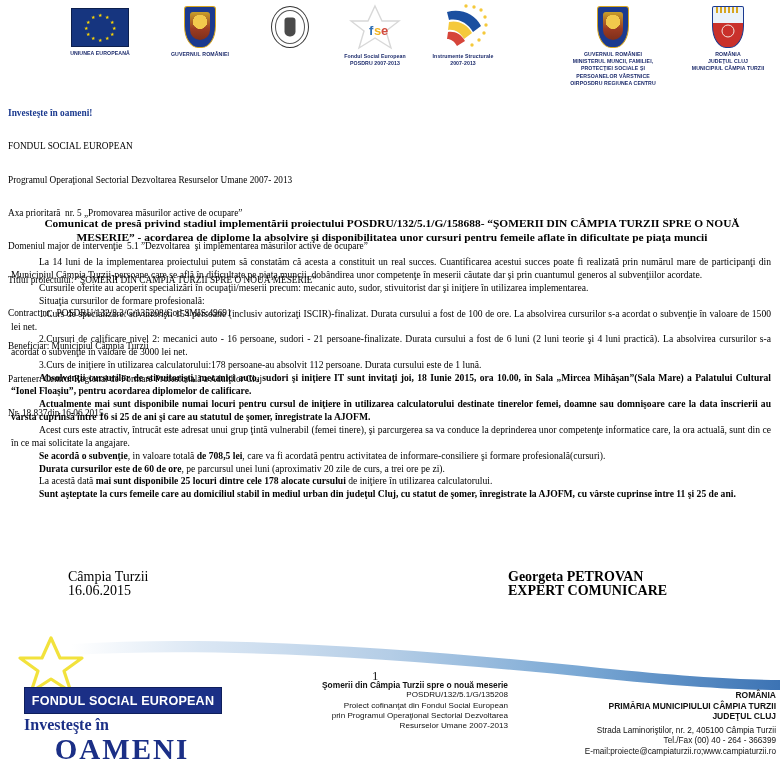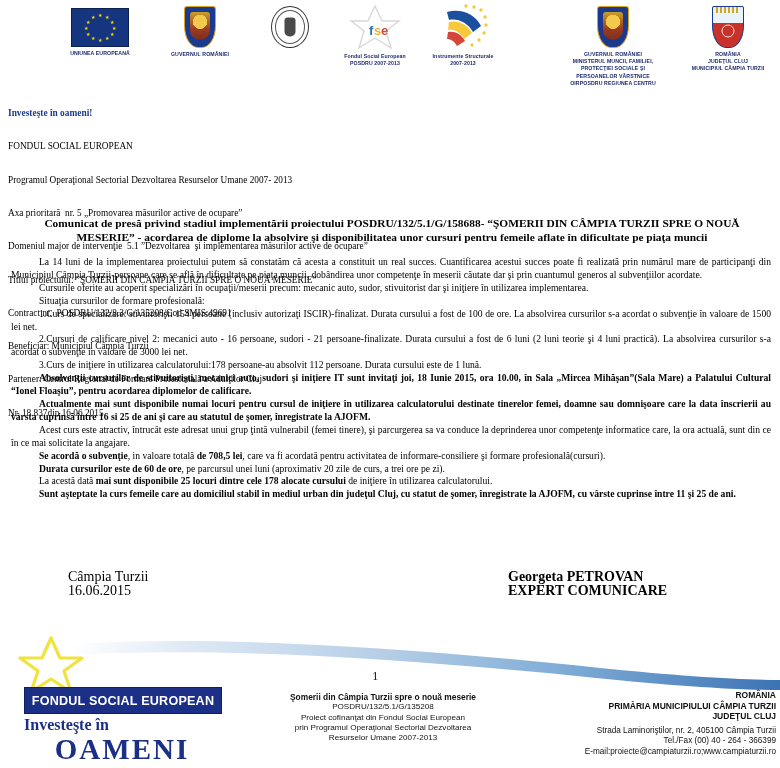--- a/index.html
+++ b/index.html
@@ -235,23 +235,23 @@
     left: 372px;
     top: 44px;
     font-family: "Liberation Serif", serif;
     font-size: 13px;
     color: #222;
   }
 
   .footer-center {
     position: absolute;
     left: 258px;
-    top: 68px;
+    top: 56px;
     width: 250px;
-    text-align: center;
+    text-align: right;
     font-family: "Liberation Sans", sans-serif;
     font-size: 8.1px;
     line-height: 10.3px;
     color: #111;
   }
   .footer-center .fc-title {
     font-weight: bold;
     font-size: 8.4px;
   }
 

